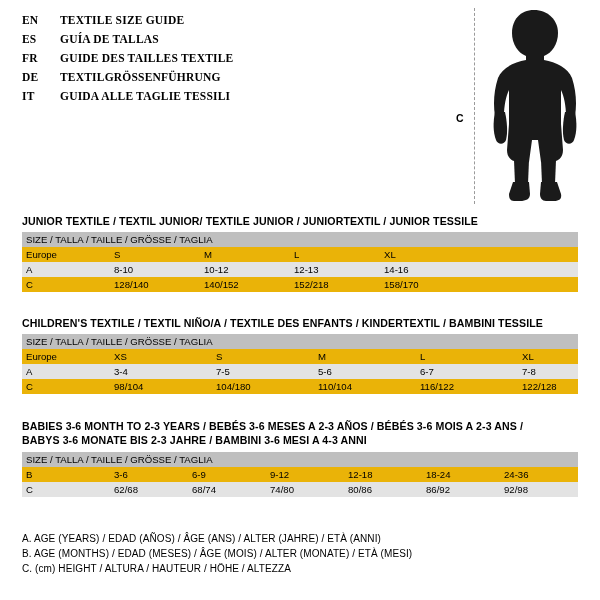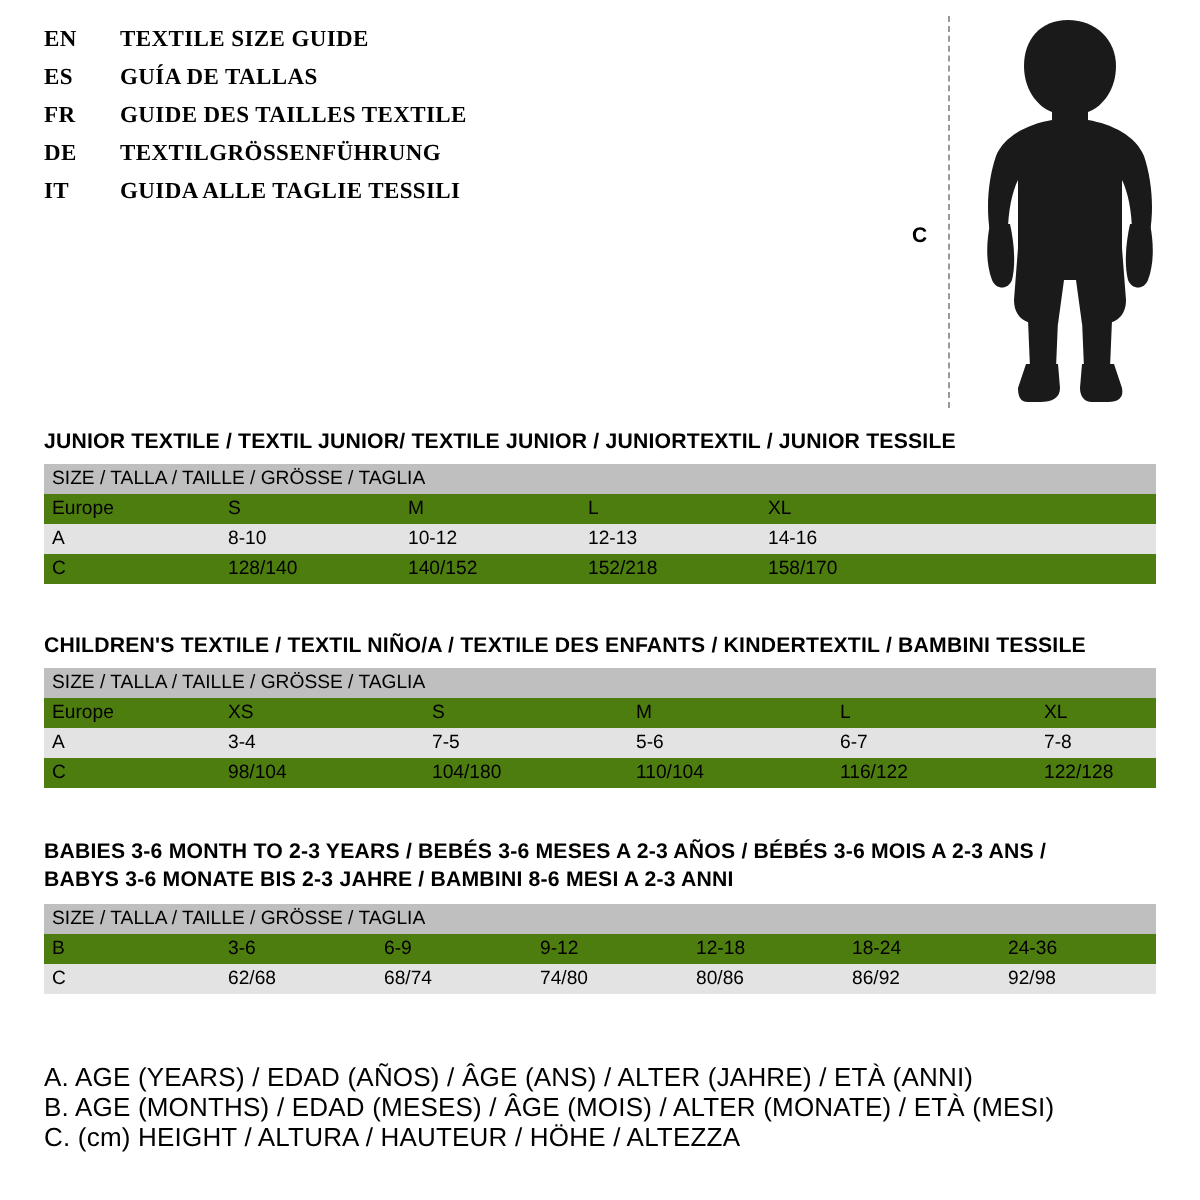--- a/index.html
+++ b/index.html
@@ -109,35 +109,35 @@
   }
   .head-row td {
     background: #bfbfbf;
     font-weight: normal;
     height: 16px;
   }
   .row-shaded td {
     background: #e3e3e3;
   }
   .row-plain td {
-    background: #4d7c0f;
+    background: #eab308;
   }
   .row-label {
     width: 88px;
   }
 
   
   .footnotes {
     position: absolute;
     left: 22px;
     top: 531px;
     width: 556px;
   }
   .footnote {
-    font-size: 13px;
+    font-size: 10px;
     line-height: 15px;
     letter-spacing: 0.1px;
     white-space: nowrap;
   }
 </style>
 </head>
 <body>
 
 <div class="page">
 
@@ -322,21 +322,21 @@
           <td>116/122</td>
           <td>122/128</td>
         </tr>
       </tbody>
     </table>
   </div>
 
   <div class="section" style="top:419px;">
     <div class="section-title two-line">
       <div>BABIES 3-6 MONTH TO 2-3 YEARS / BEBÉS 3-6 MESES A 2-3 AÑOS / BÉBÉS 3-6 MOIS A 2-3 ANS /</div>
-      <div>BABYS 3-6 MONATE BIS 2-3 JAHRE / BAMBINI 8-6 MESI A 2-3 ANNI</div>
+      <div>BABYS 3-6 MONATE BIS 2-3 JAHRE / BAMBINI 3-6 MESI A 4-3 ANNI</div>
     </div>
     <table class="size-table">
       <colgroup>
         <col style="width:88px">
           <col style="width:78px">
           <col style="width:78px">
           <col style="width:78px">
           <col style="width:78px">
           <col style="width:78px">
           <col>

